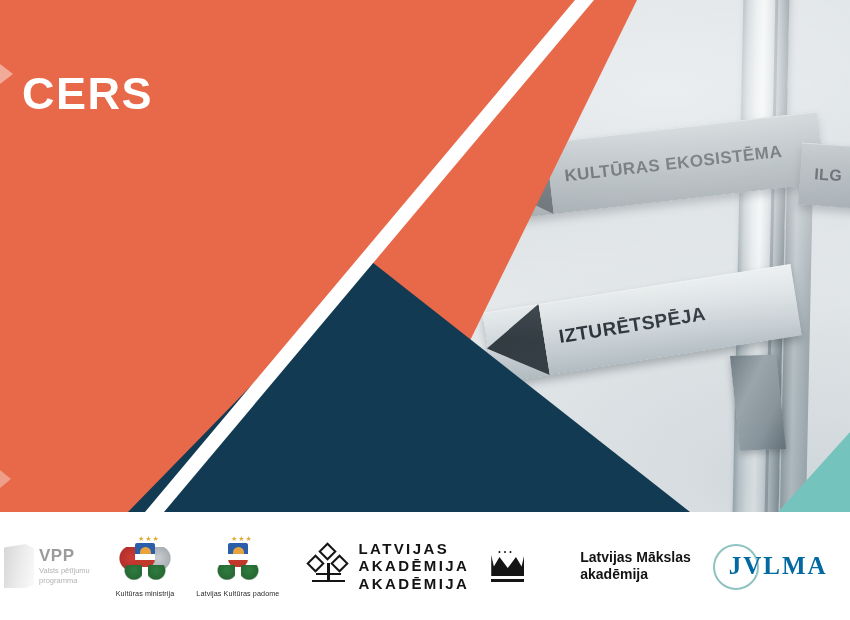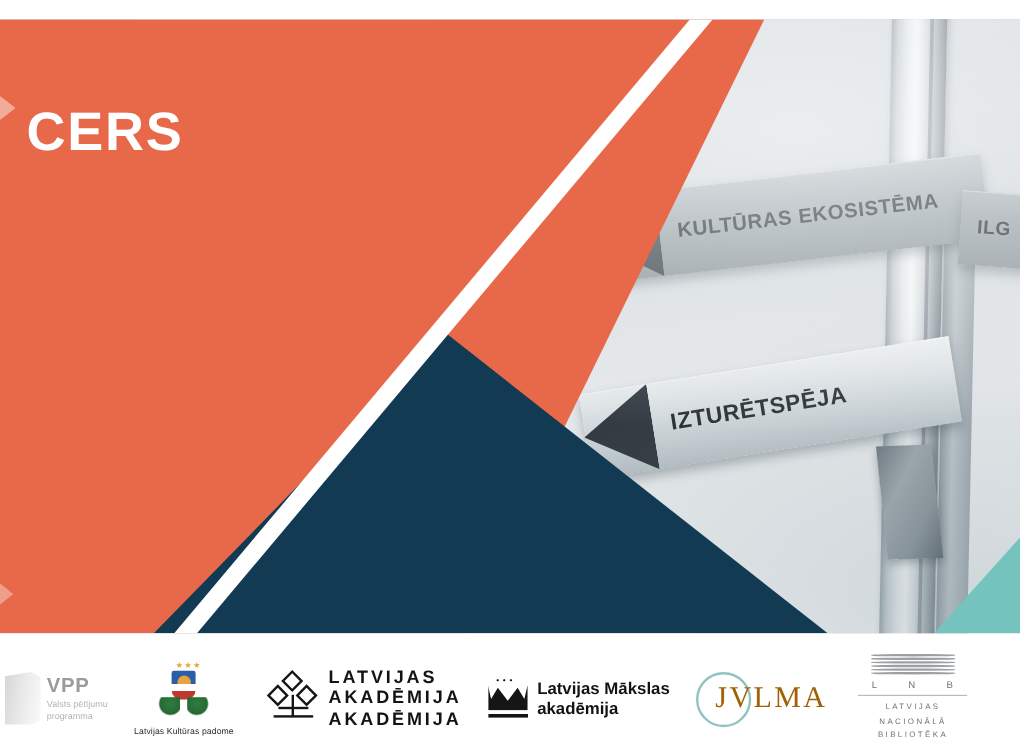--- a/index.html
+++ b/index.html
@@ -3,21 +3,21 @@
 <meta charset="utf-8">
 <title>CERS banner</title>
 <style>
   * { margin:0; padding:0; box-sizing:border-box; }
   html,body { width:850px; height:620px; overflow:hidden; }
   body {
     font-family:"Liberation Sans", sans-serif;
     background:#ffffff;
   }
 
-  #page { position:relative; width:850px; height:602px; background:#fff;margin-top:16px; }
+  #page { position:relative; width:850px; height:602px; background:#fff; }
 
   
   .banner {
     position:absolute; left:0; top:0; width:850px; height:512px;
     overflow:hidden; background:#c9d3d8;
   }
 
   
   .photo {
     position:absolute; inset:0;
@@ -230,21 +230,21 @@
   .lma-txt { font-size:14px; font-weight:bold; color:#131313; line-height:1.18; }
 
   
   .jvlma { display:flex; align-items:center; position:relative; }
   .jvlma-ring {
     position:absolute; left:-4px; top:-8px; width:46px; height:46px;
     border:2px solid #8fc3c0; border-radius:50%;
   }
   .jvlma-txt {
     font-family:"Liberation Serif", serif; font-size:25px;
-    letter-spacing:2px; color:#a16207; position:relative; padding-left:12px;
+    letter-spacing:2px; color:#0369a1; position:relative; padding-left:12px;font-weight:bold;
   }
 
   
   .lnb { text-align:center; }
   .lnb-wave { width:70px; height:18px; position:relative; margin:0 auto 3px; }
   .lnb-wave i {
     position:absolute; left:0; width:70px; height:1.4px; background:#9aa0a3;
     border-radius:50%;
   }
   .lnb-abbr {
@@ -303,20 +303,32 @@
       <div class="vpp-mark"></div>
       <div class="vpp-txt">
         <div class="vpp-big">VPP</div>
         <div class="vpp-sub">
           <div>Valsts pētījumu</div>
           <div>programma</div>
         </div>
       </div>
     </div>
 
+    <div class="logo" style="margin-left:26px;">
+      <div class="coa">
+        <div class="coa-stars">★★★</div>
+        <div class="coa-l"></div>
+        <div class="coa-r"></div>
+        <div class="coa-shield"></div>
+        <div class="coa-sun"></div>
+        <div class="coa-wl"></div>
+        <div class="coa-wr"></div>
+      </div>
+      <div class="logo-cap">Kultūras ministrija</div>
+    </div>
 
     <div class="logo" style="margin-left:22px;">
       <div class="coa coa-wreath">
         <div class="coa-stars">★★★</div>
         <div class="coa-shield"></div>
         <div class="coa-sun"></div>
         <div class="coa-wl"></div>
         <div class="coa-wr"></div>
       </div>
       <div class="logo-cap">Latvijas Kultūras padome</div>
@@ -331,21 +343,21 @@
         <div class="lka-base1"></div>
         <div class="lka-base2"></div>
       </div>
       <div class="lka-txt">
         <div>LATVIJAS</div>
         <div>AKADĒMIJA</div>
         <div>AKADĒMIJA</div>
       </div>
     </div>
 
-    <div class="logo lma" style="margin-left:22px;">
+    <div class="logo lma" style="margin-left:22px;gap:48px;">
       <div class="lma-mark">
         <div class="lma-dots">•••</div>
         <div class="lma-crown"></div>
         <div class="lma-bar"></div>
       </div>
       <div class="lma-txt">
         <div>Latvijas Mākslas</div>
         <div>akadēmija</div>
       </div>
     </div>

